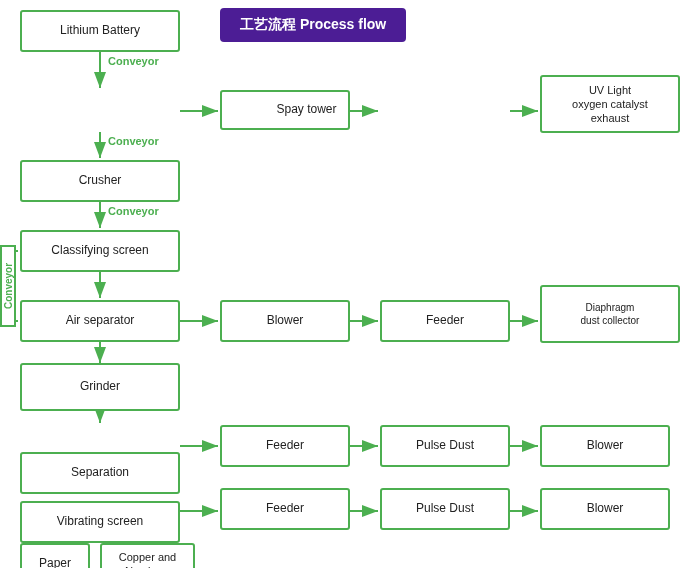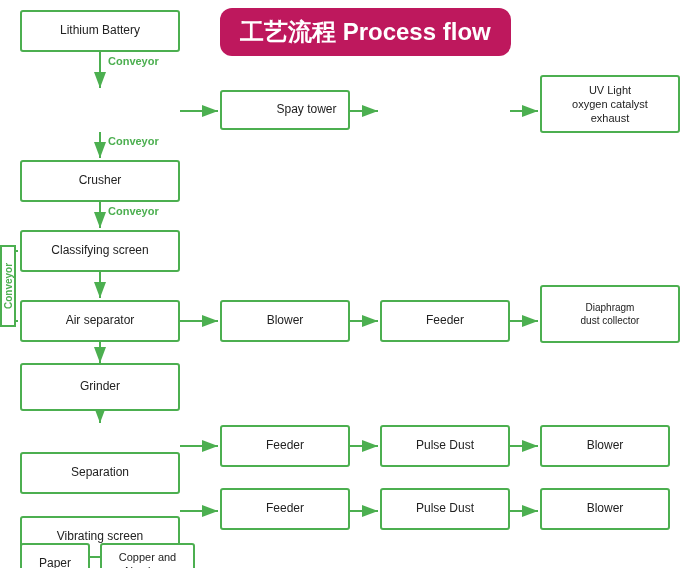--- a/index.html
+++ b/index.html
@@ -17,26 +17,26 @@
       width: 700px;
       height: 568px;
       padding: 10px;
     }
 
     
     .title-banner {
       position: absolute;
       top: 8px;
       left: 220px;
-      background: #be185d;
+      background: #4c1d95;
       color: white;
-      font-size: 24px;
+      font-size: 14px;
       font-weight: bold;
       padding: 8px 20px;
-      border-radius: 12px;
+      border-radius: 4px;
     }
 
     
     .box {
       position: absolute;
       border: 2px solid #4caf50;
       color: #222;
       font-size: 12px;
       font-weight: normal;
       display: flex;
@@ -173,21 +173,21 @@
   </div>
 
   <div class="box" style="left:20px; top:363px; width:160px; height:48px;">
     <span>Grinder</span>
   </div>
 
   <div class="box" style="left:20px; top:425px; width:160px; height:42px;margin-top:27px;">
     <span>Separation</span>
   </div>
 
-  <div class="box" style="left:20px; top:516px; width:160px; height:42px;">
+  <div class="box" style="left:20px; top:501px; width:160px; height:42px;">
     <span>Vibrating screen</span>
   </div>
 
   <div class="box" style="left:20px; top:543px; width:70px; height:42px; font-size:12px;">
     <span>Paper</span>
   </div>
 
   <div class="box" style="left:100px; top:543px; width:95px; height:42px; font-size:11px;">
     <span style="white-space:pre-line;">Copper and Aluminum</span>
   </div>

